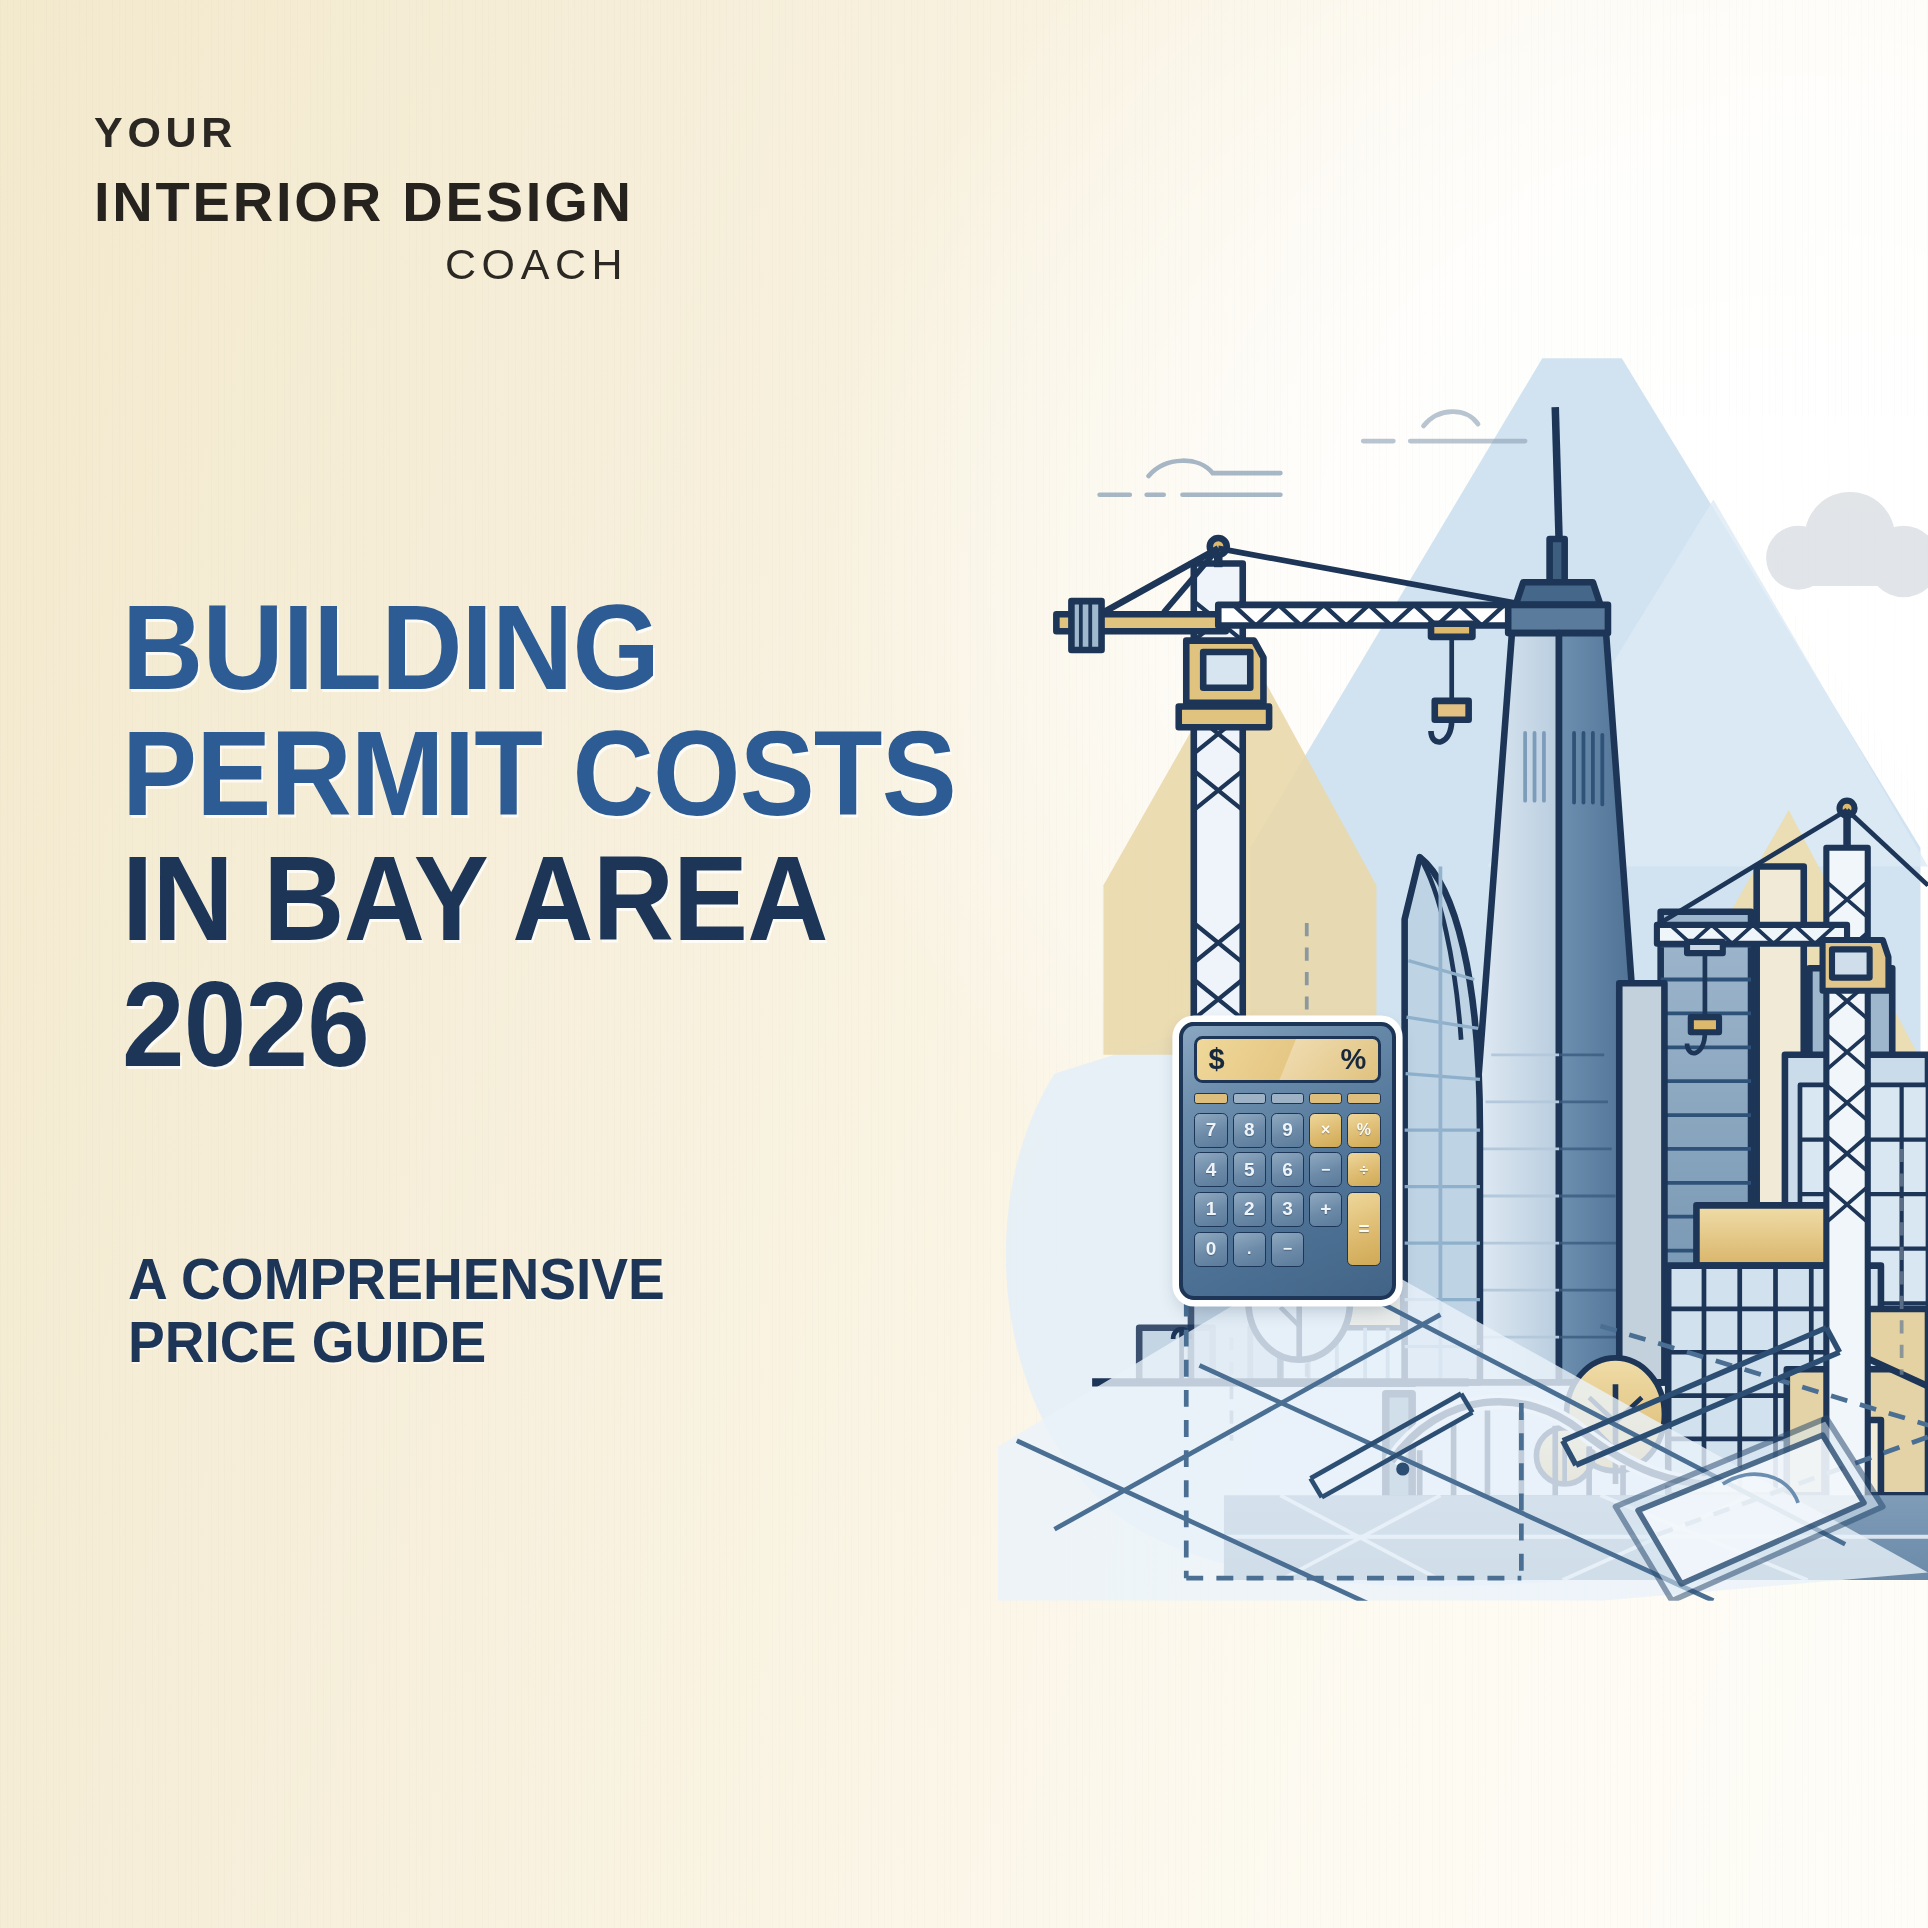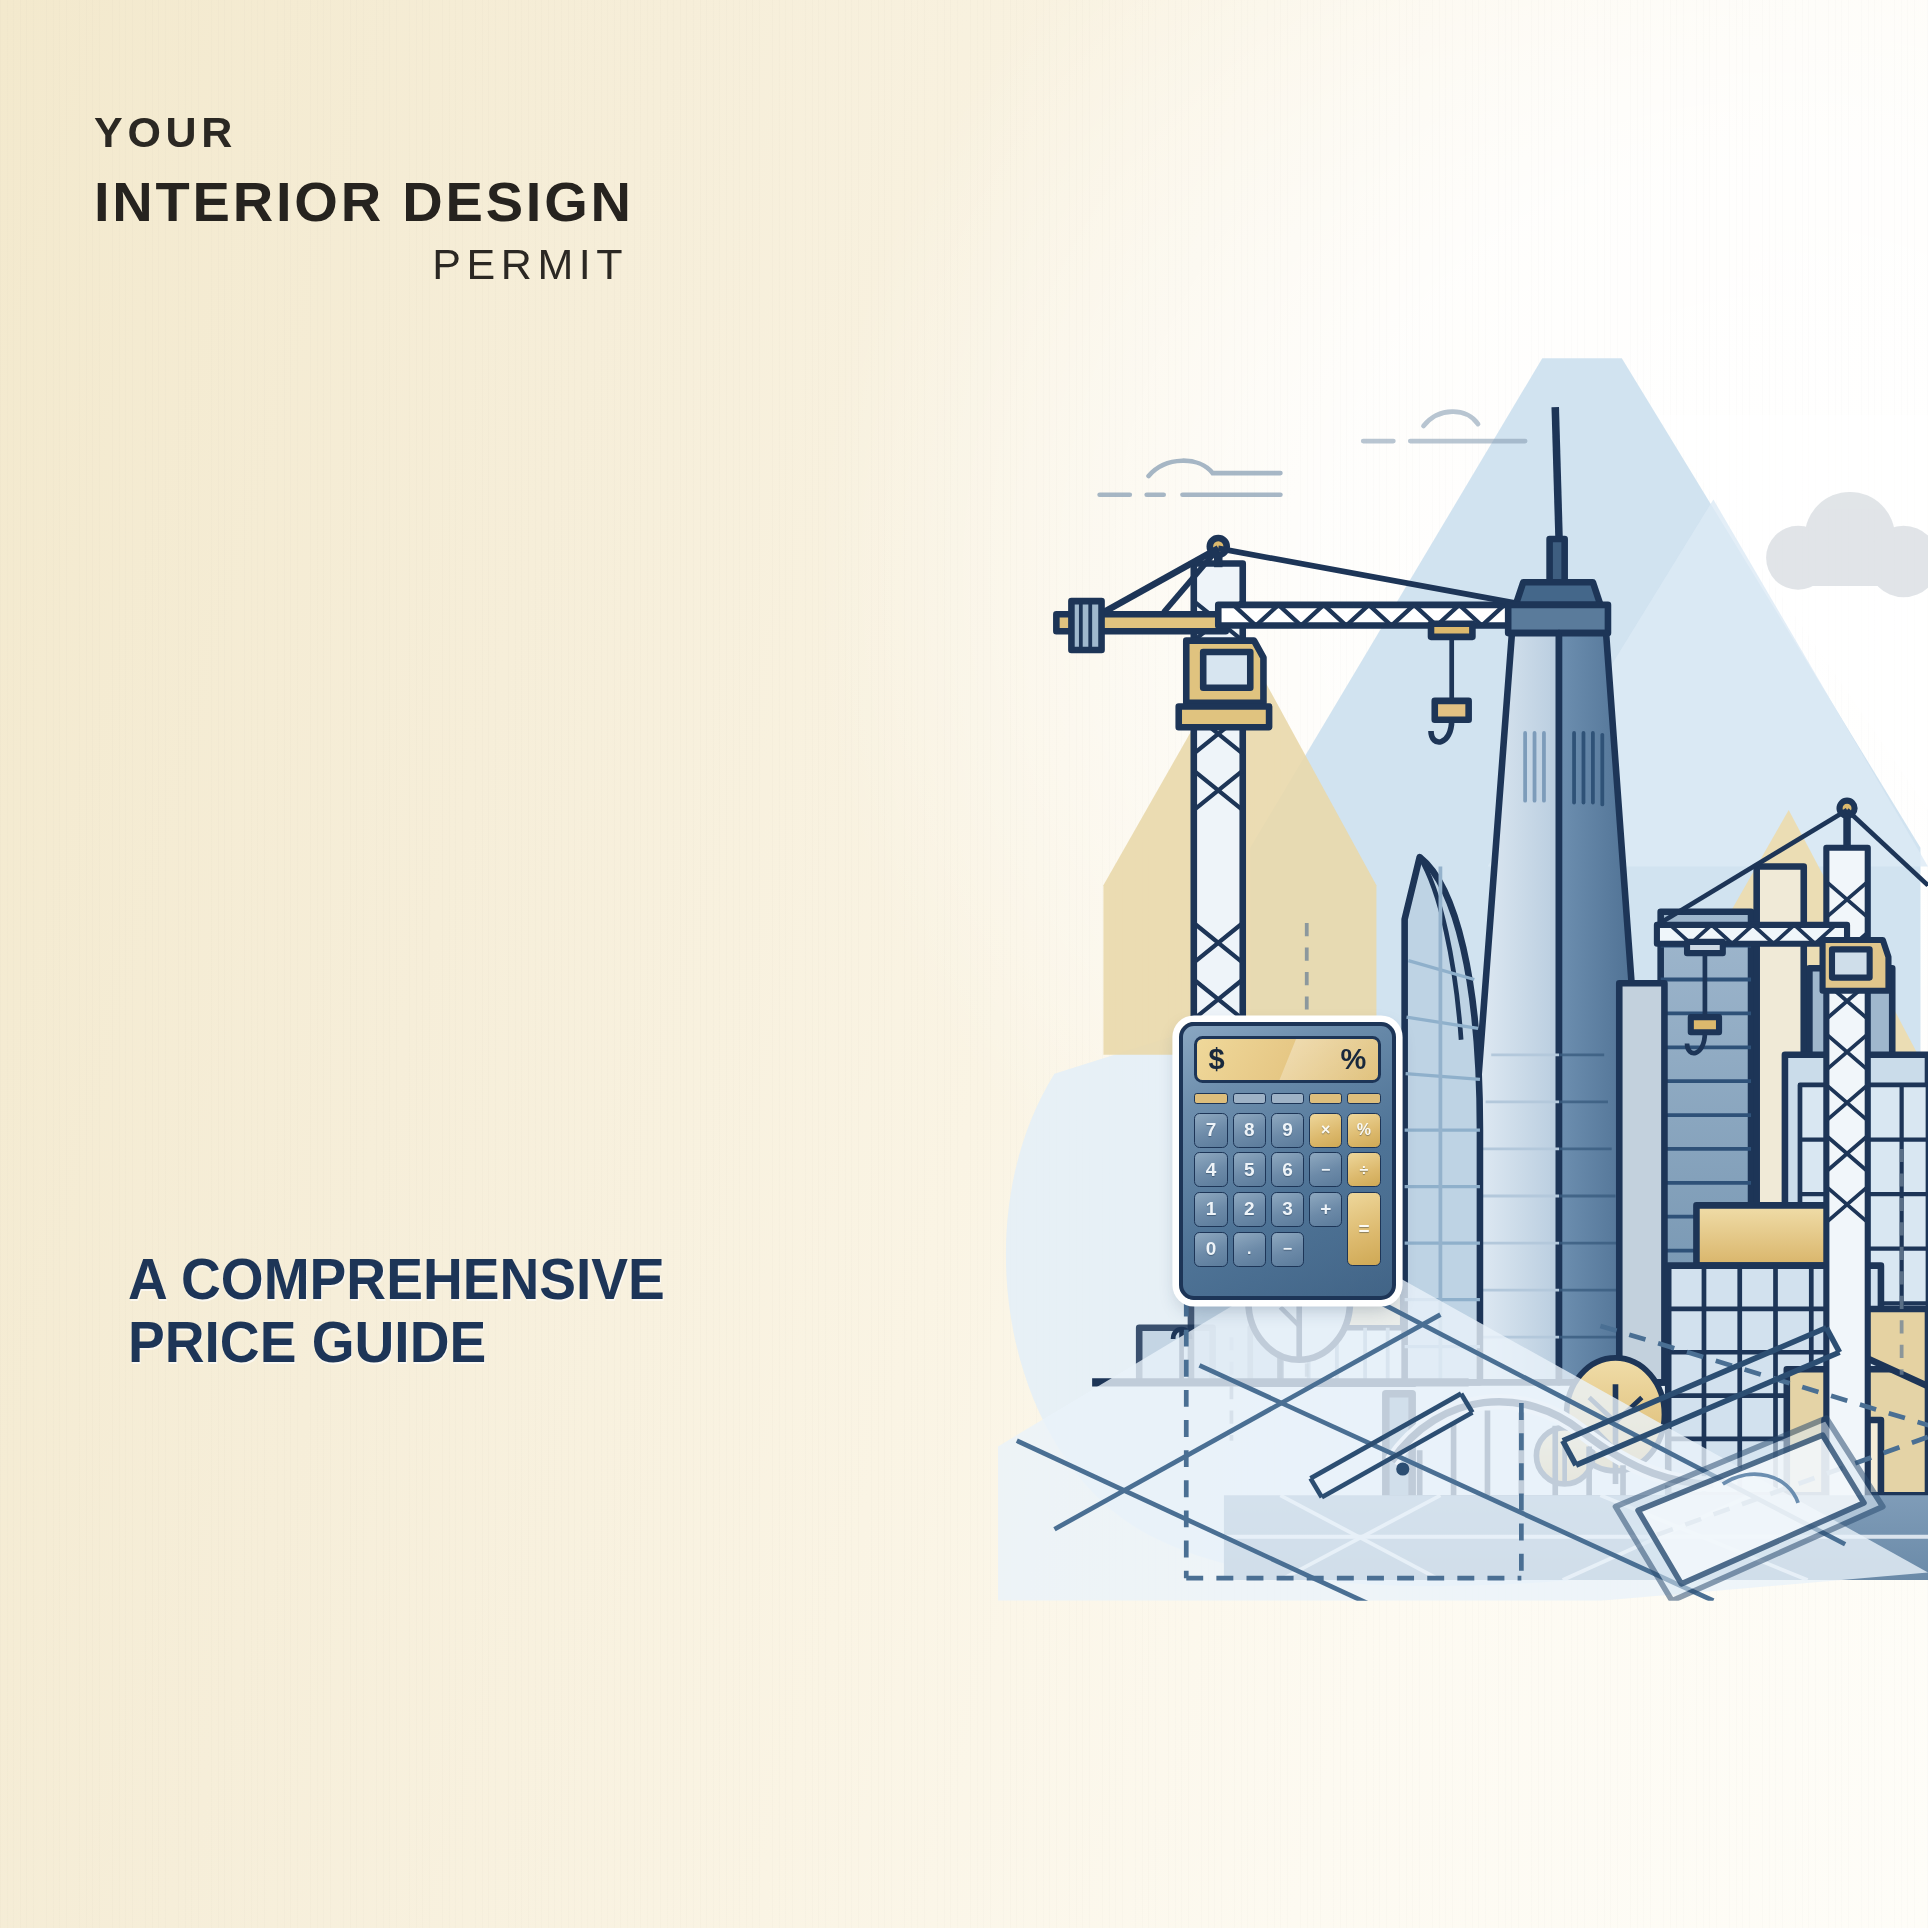--- a/index.html
+++ b/index.html
@@ -505,23 +505,29 @@
 
       <span class="key">0</span>
       <span class="key small">.</span>
       <span class="key small">−</span>
     </div>
   </div>
 
   <div id="logo">
     <div class="l1">YOUR</div>
     <div class="l2">INTERIOR DESIGN</div>
-    <div class="l3">PERMIT</div>
+    <div class="l3">COACH</div>
   </div>
 
+  <div id="headline">
+    <div class="hl-line l1">BUILDING</div>
+    <div class="hl-line l2">PERMIT COSTS</div>
+    <div class="hl-line l3">IN BAY AREA</div>
+    <div class="hl-line l4">2026</div>
+  </div>
 
   <div id="subtitle">
     <div class="sub-line">A COMPREHENSIVE</div>
     <div class="sub-line">PRICE GUIDE</div>
   </div>
 
 </div>
 
 
 </body></html>

